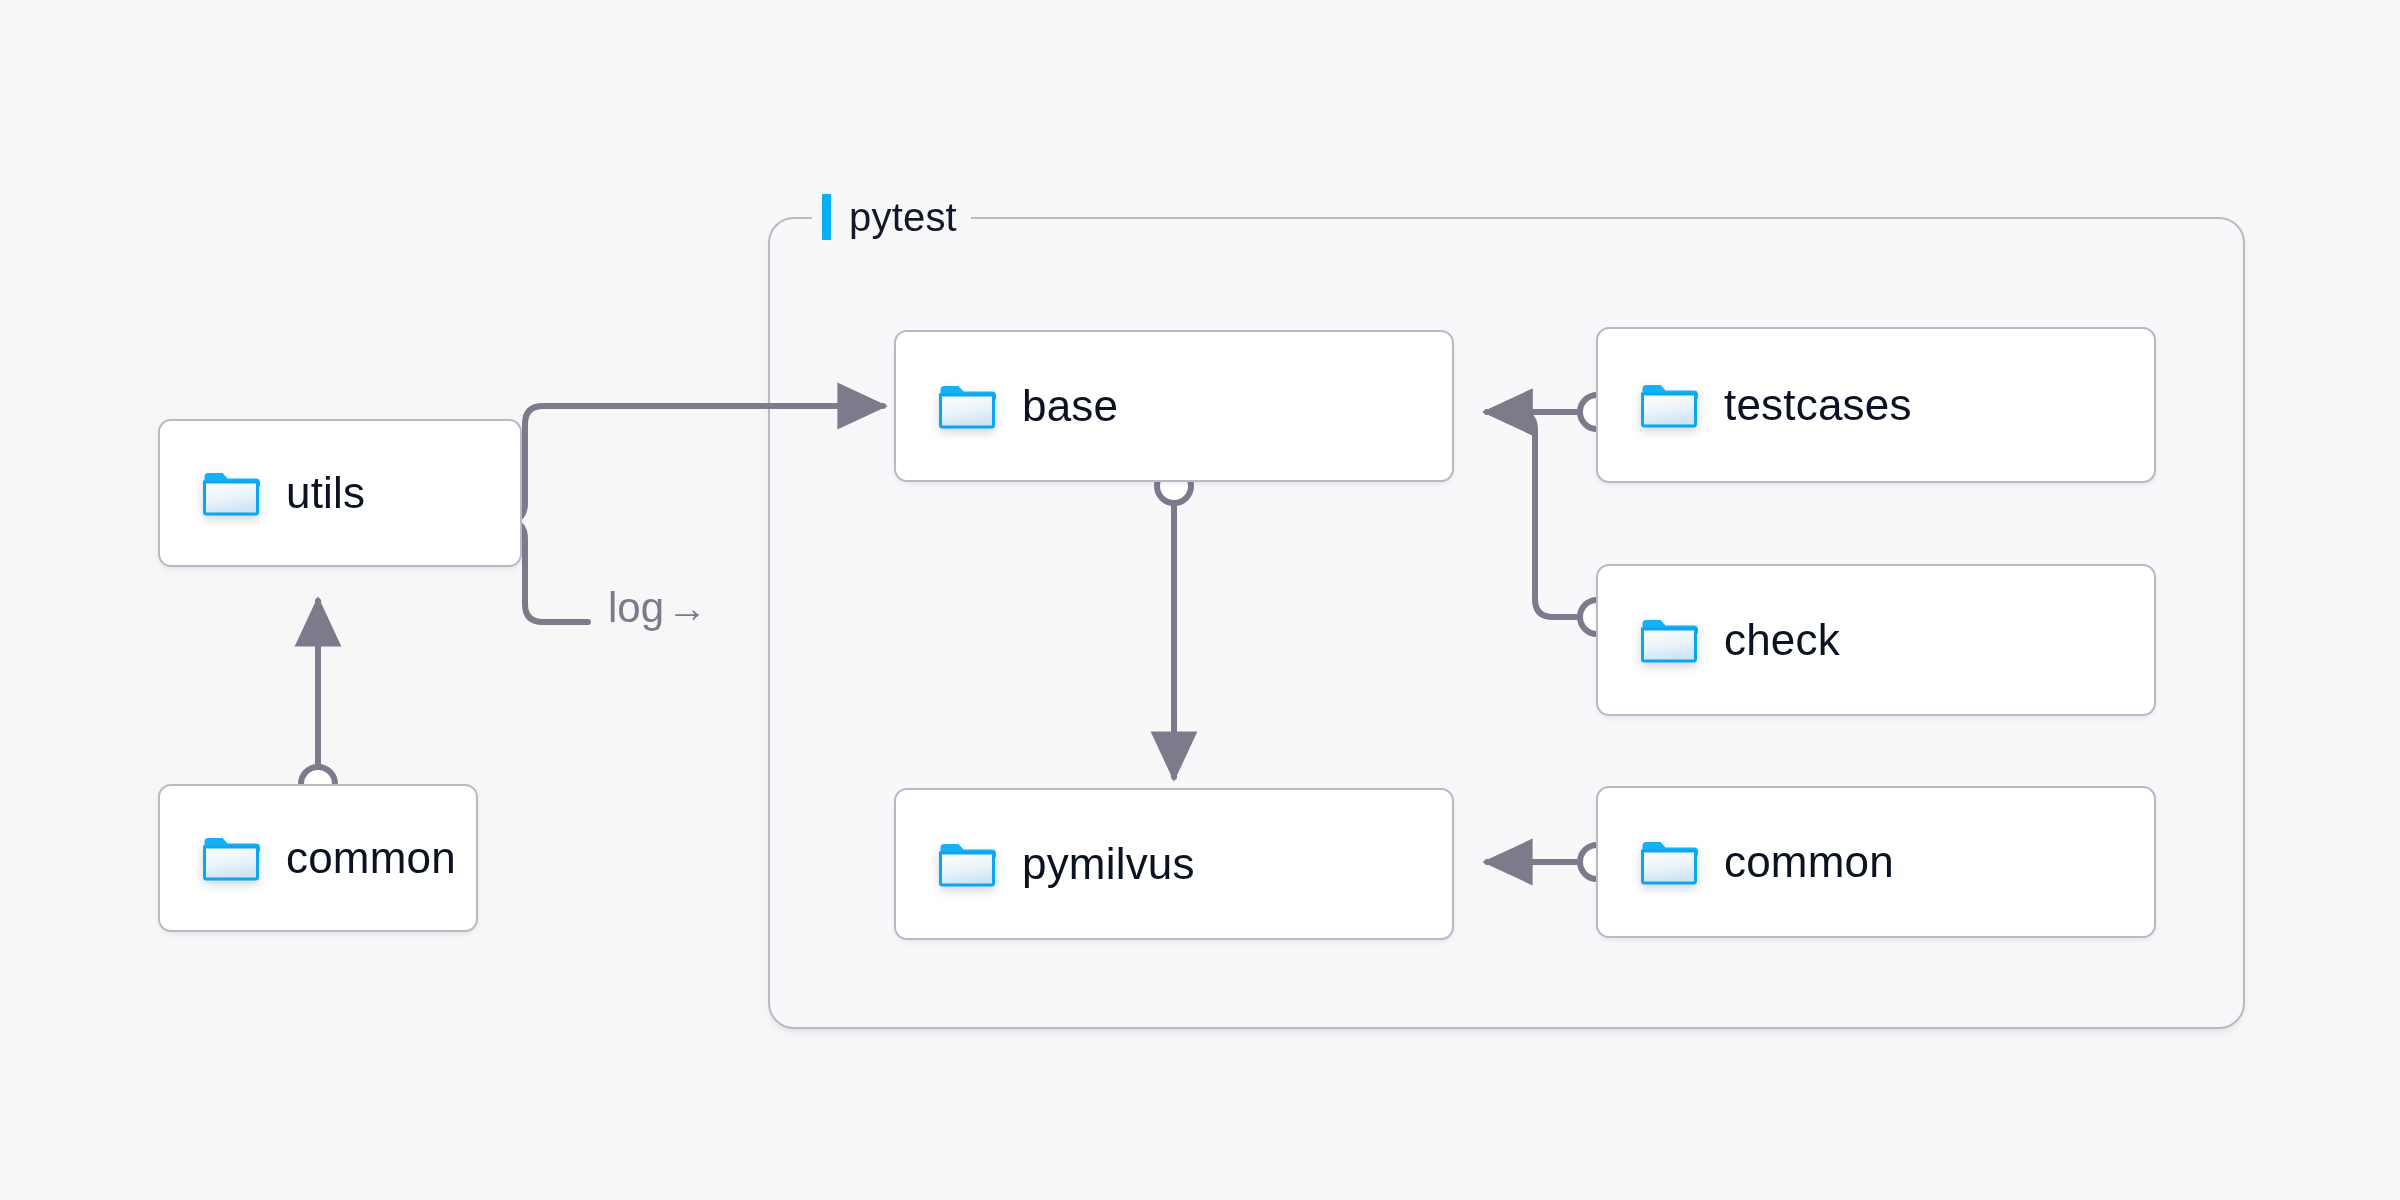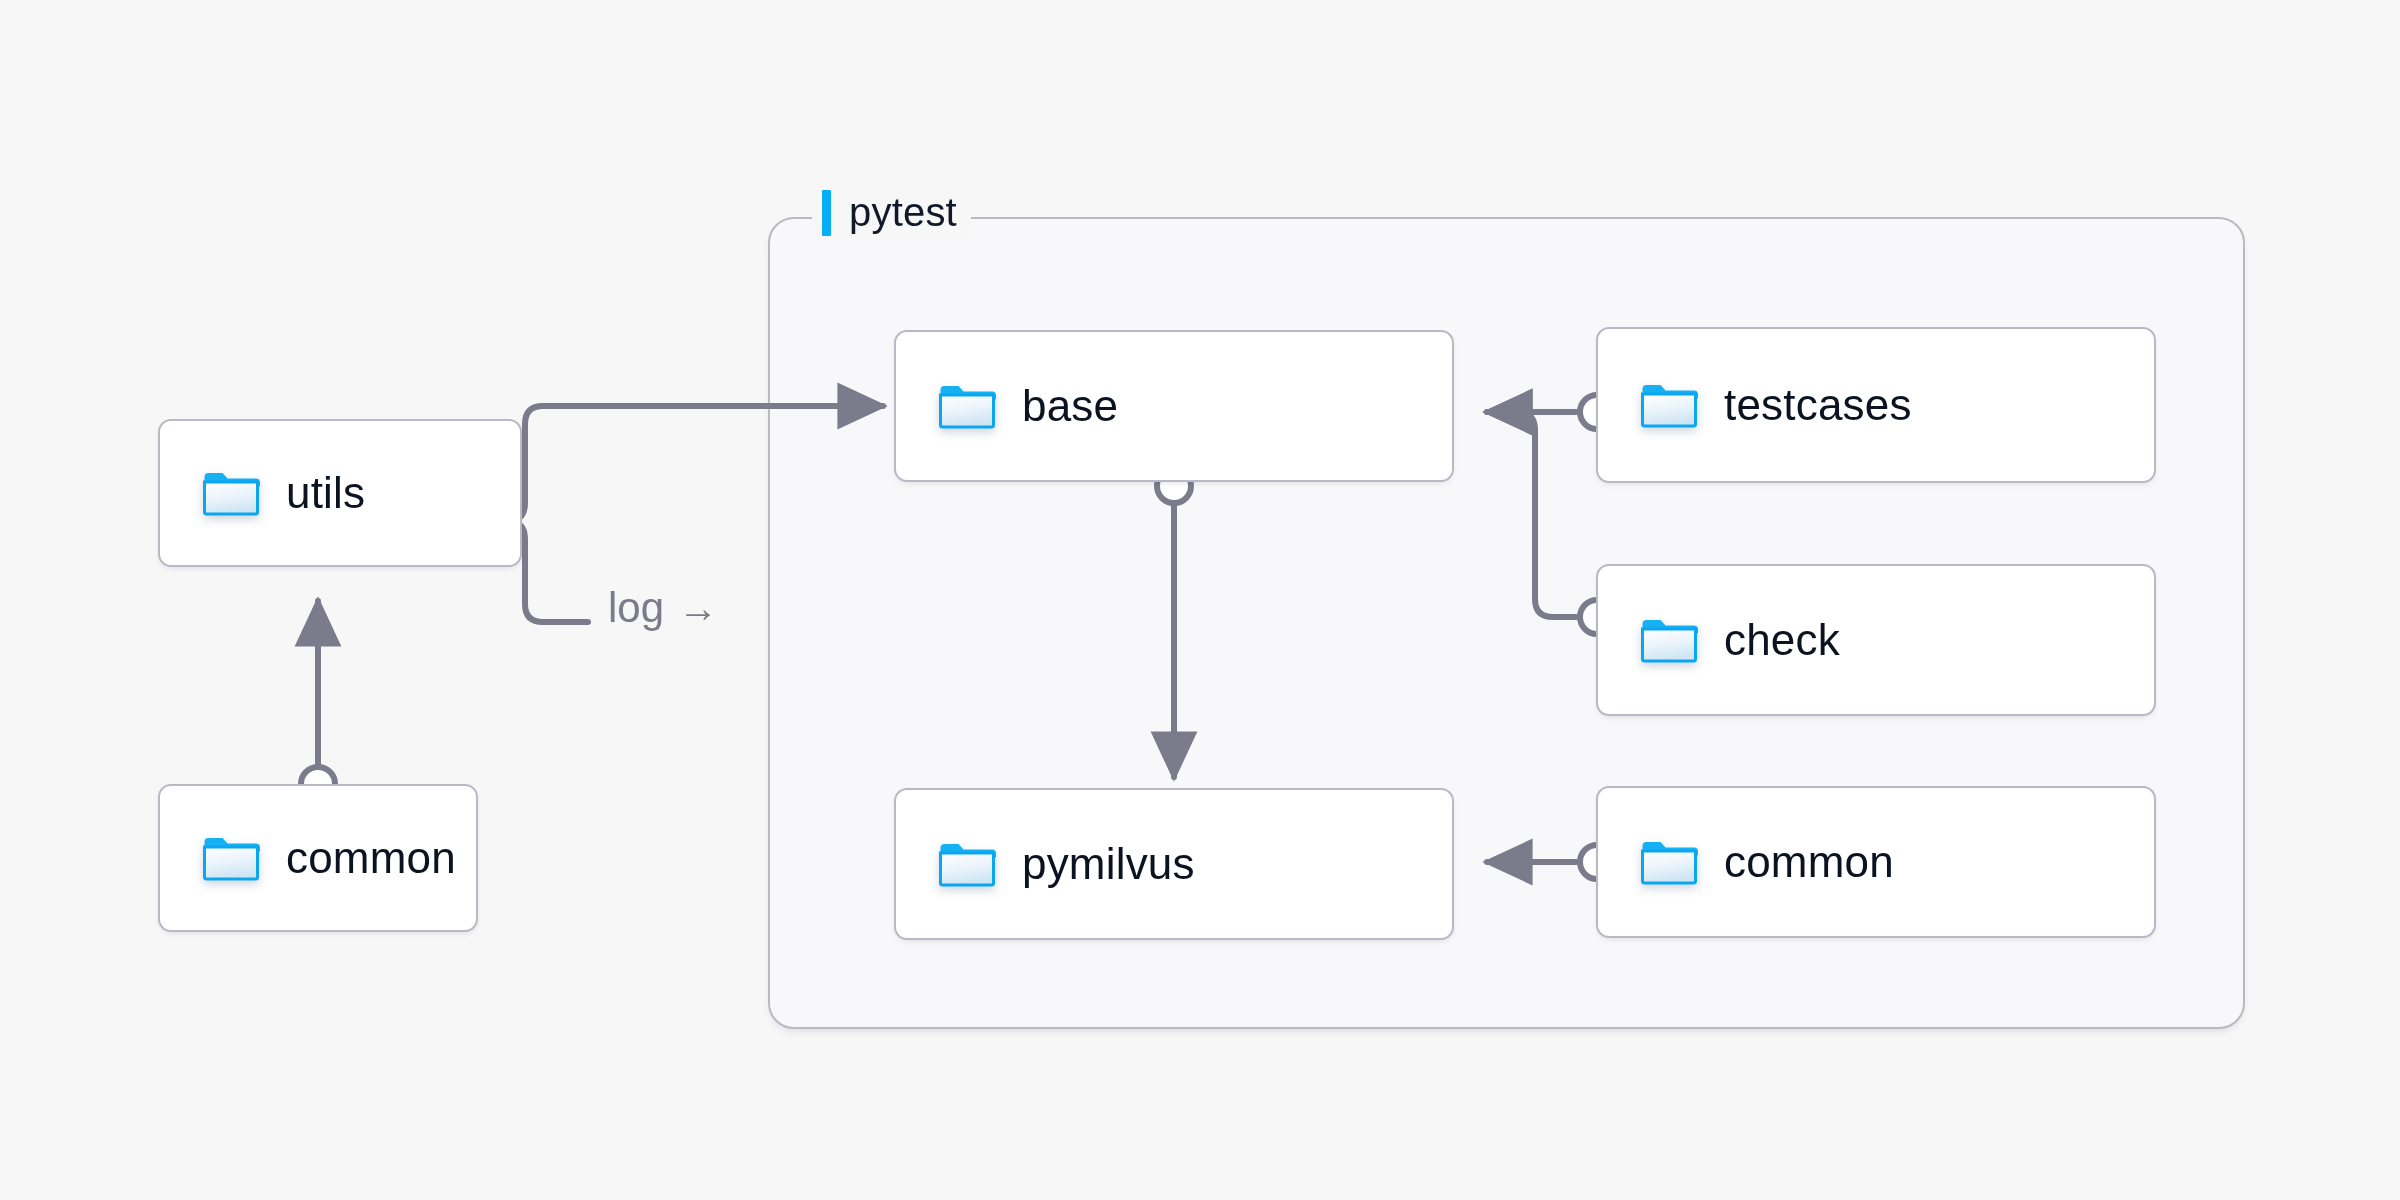--- a/index.html
+++ b/index.html
@@ -21,21 +21,21 @@
     position: absolute;
     border: 2px solid #b9b8c4;
     border-radius: 26px;
     background: rgba(250,250,251,0.55);
     box-shadow: 0 5px 10px -4px rgba(60,60,90,0.17);
     box-sizing: border-box;
   }
   .group-label-wrap {
     position: absolute;
     display: flex;
-    align-items: flex-start;
+    align-items: center;
     gap: 18px;
     background: #f7f7f8;
     padding: 0 14px 0 10px;
     height: 54px;
   }
   .group-accent-bar {
     width: 9px;
     height: 46px;
     background: #06aef4;
     border-radius: 1px;
@@ -99,21 +99,21 @@
     stroke: #7b7b8b;
     stroke-width: 6;
   }
   .edge-label {
     position: absolute;
     font-size: 42px;
     color: #7b7b8b;
     white-space: nowrap;
     display: flex;
     align-items: center;
-    gap: 14px;
+    gap: 3px;
     justify-content: flex-end;
   }
   .edge-label-arrow {
     display: inline-block;
     font-size: 40px;
     line-height: 1;
     color: #7b7b8b;
   }
 </style>
 </head>

